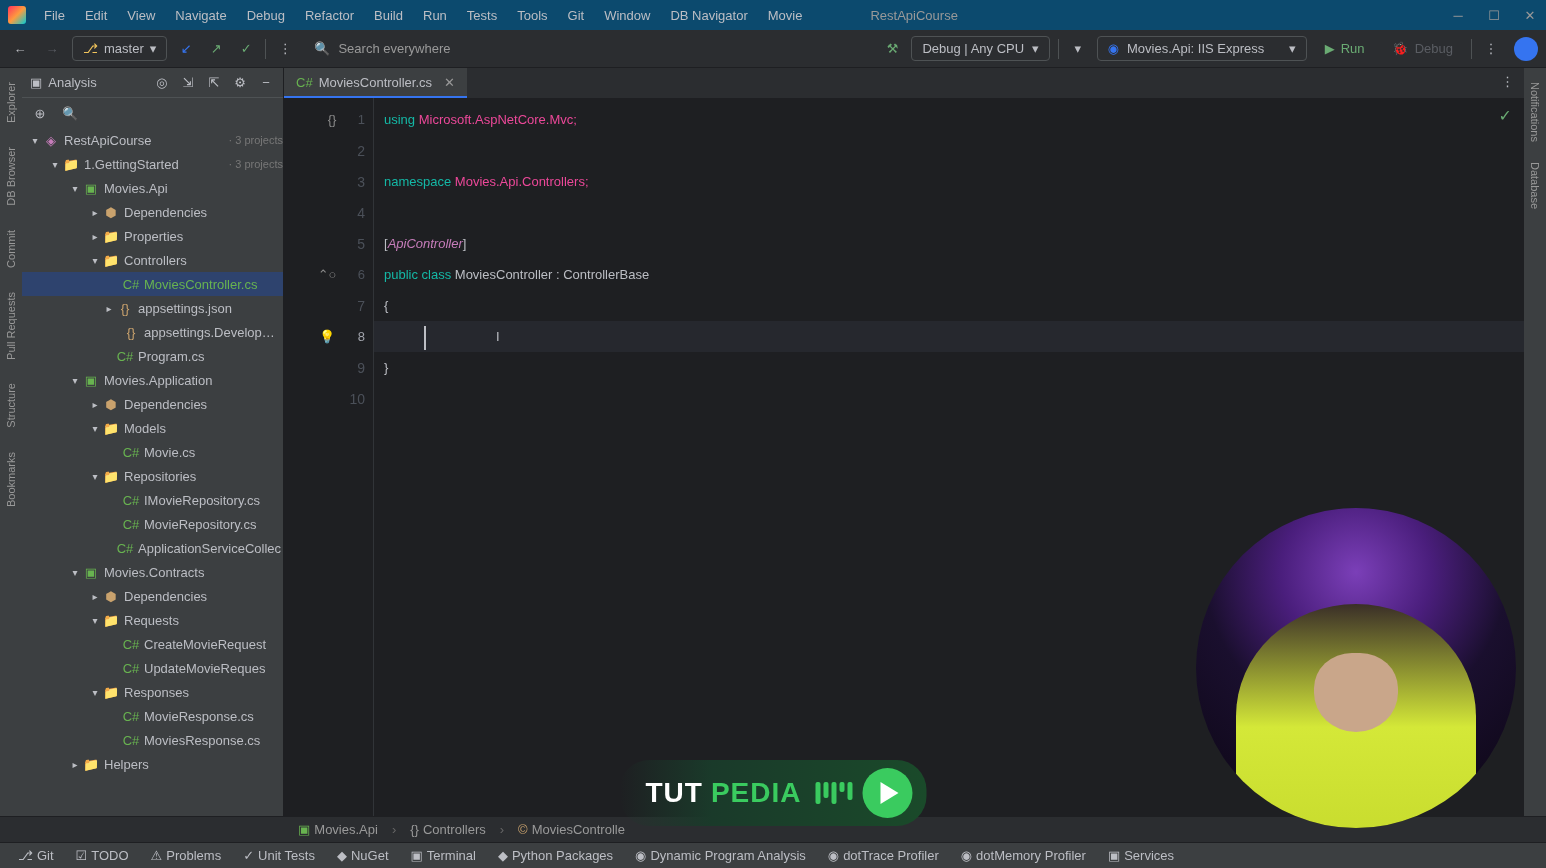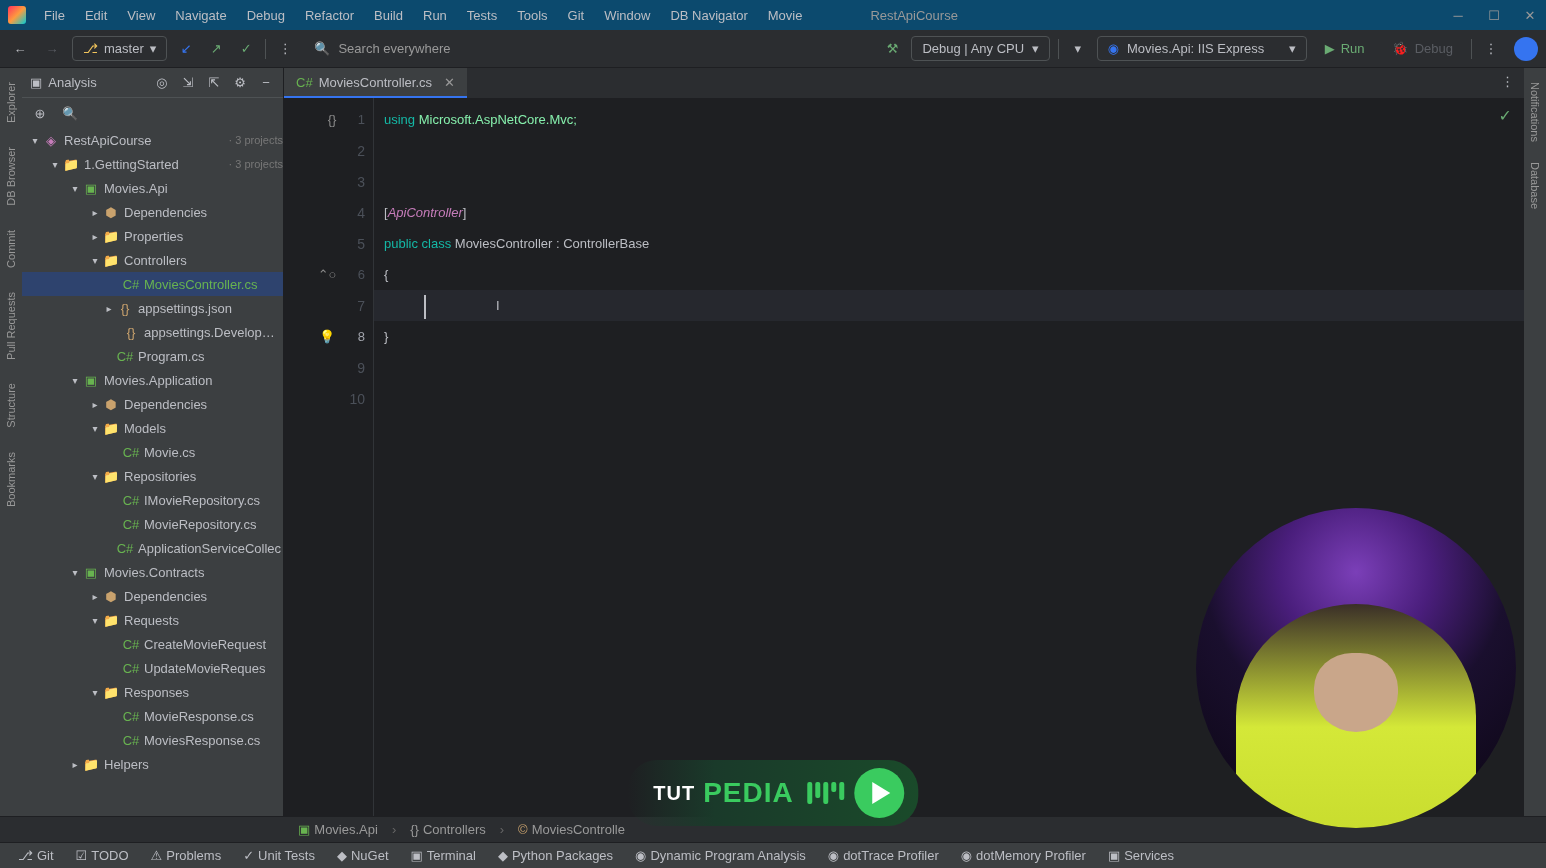--- a/index.html
+++ b/index.html
@@ -60,21 +60,21 @@
 .editor-tab .close { color: #999; margin-left: 6px; cursor: pointer; }
 .editor-body { flex: 1; display: flex; position: relative; }
 .gutter { width: 90px; background: #1e1f22; border-right: 1px solid #313438; padding-top: 6px; }
 .gutter-line { height: 31px; display: flex; align-items: center; justify-content: flex-end; padding-right: 8px; color: #4b5059; font-size: 14px; position: relative; }
 .gutter-line.current { color: #a0a3ab; }
 .gutter-icon { position: absolute; left: 35px; width: 16px; height: 16px; display: flex; align-items: center; justify-content: center; }
 .code { flex: 1; padding-top: 6px; font-family: 'Consolas','JetBrains Mono', monospace; font-size: 18px; line-height: 31px; position: relative; }
 .code-line { height: 31px; padding-left: 10px; white-space: pre; }
 .code-line.current { background: #26282e; }
 .kw { color: #14b8a6; }
-.ns { color: #86efac; margin-top: 9px; }
+.ns { color: #ec4899; margin-top: 9px; }
 .cls { color: #bcbec4; }
 .attr { color: #c77dbb; font-style: italic; }
 .brace { color: #bcbec4; }
 .caret { display: inline-block; width: 2px; height: 24px; background: #bcbec4; vertical-align: middle; animation: blink 1s step-end infinite; margin-left: 40px; }
 .cursor-i { color: #bcbec4; margin-left: 70px; }
 @keyframes blink { 50% { opacity: 0; } }
 .editor-check { position: absolute; top: 8px; right: 12px; color: #6aab73; font-size: 16px; }
 
 
 .rightstrip { width: 22px; background: #3c3f41; display: flex; flex-direction: column; align-items: center; padding-top: 4px; }
@@ -90,21 +90,21 @@
 .bottom-tabs .tab { display: flex; align-items: center; gap: 4px; padding: 3px 10px; font-size: 11px; color: #bcbec4; cursor: pointer; }
 .bottom-tabs .spacer { flex: 1; }
 
 
 .webcam { position: absolute; right: 30px; bottom: 40px; width: 320px; height: 320px; border-radius: 50%; background: radial-gradient(circle at 50% 20%, #7b3fb8 0%, #4a1e7c 25%, #1a0f2e 50%, #0a0510 100%); overflow: hidden; }
 .webcam .person { position: absolute; bottom: 0; left: 50%; transform: translateX(-50%); width: 75%; height: 70%; background: linear-gradient(180deg, #3a2f28 0%, #d4e838 55%, #c9dd2f 100%); border-radius: 50% 50% 0 0; }
 .webcam .face { position: absolute; top: 22%; left: 50%; transform: translateX(-50%); width: 35%; height: 35%; background: #c9a68a; border-radius: 45% 45% 50% 50%; }
 
 
 .watermark { position: absolute; left: 50%; bottom: 42px; transform: translateX(-50%); display: flex; align-items: center; background: linear-gradient(90deg, rgba(0,0,0,0) 0%, #1a3a2a 30%, #1a4a2a 100%); border-radius: 30px; padding: 8px 14px 8px 26px; gap: 2px; }
-.watermark .t1 { font-size: 20px; font-weight: 900; color: #fff; letter-spacing: 1px; }
+.watermark .t1 { font-size: 28px; font-weight: 900; color: #fff; letter-spacing: 1px; }
 .watermark .t2 { font-size: 28px; font-weight: 900; color: #3acb5f; letter-spacing: 1px; margin-left: 6px; }
 .watermark .bars { display: flex; gap: 3px; margin-left: 12px; }
 .watermark .bars span { width: 5px; background: #3acb5f; border-radius: 2px; }
 .watermark .bars span:nth-child(1){height:22px}
 .watermark .bars span:nth-child(2){height:16px}
 .watermark .bars span:nth-child(3){height:22px}
 .watermark .bars span:nth-child(4){height:10px}
 .watermark .bars span:nth-child(5){height:18px}
 .watermark .play { width: 50px; height: 50px; border-radius: 50%; background: #3acb5f; display: flex; align-items: center; justify-content: center; margin-left: 8px; }
 .watermark .play::after { content: ""; border-left: 18px solid #fff; border-top: 11px solid transparent; border-bottom: 11px solid transparent; margin-left: 4px; }
@@ -368,20 +368,21 @@
         <div class="gutter-line current">
             <span class="gutter-icon" style="color:#f2c55c">💡</span>
             <span>8</span>
           </div>
         <div class="gutter-line">9</div>
         <div class="gutter-line">10</div>
       </div>
       <div class="code">
         <div class="code-line"><span class="kw">using</span><span class="ns"> Microsoft.AspNetCore.Mvc;</span></div>
         <div class="code-line"></div>
+        <div class="code-line"><span class="kw">namespace</span><span class="ns"> Movies.Api.Controllers;</span></div>
         <div class="code-line"></div>
         <div class="code-line"><span class="brace">[</span><span class="attr">ApiController</span><span class="brace">]</span></div>
         <div class="code-line"><span class="kw">public</span><span class="kw"> class</span><span class="cls"> MoviesController</span><span class="brace"> : </span><span class="cls">ControllerBase</span></div>
         <div class="code-line"><span class="brace">{</span></div>
         <div class="code-line current"><span class="caret"></span><span class="cursor-i">I</span></div>
         <div class="code-line"><span class="brace">}</span></div>
         <div class="code-line"></div>
       </div>
       <div class="editor-check">✓</div>
     </div>

